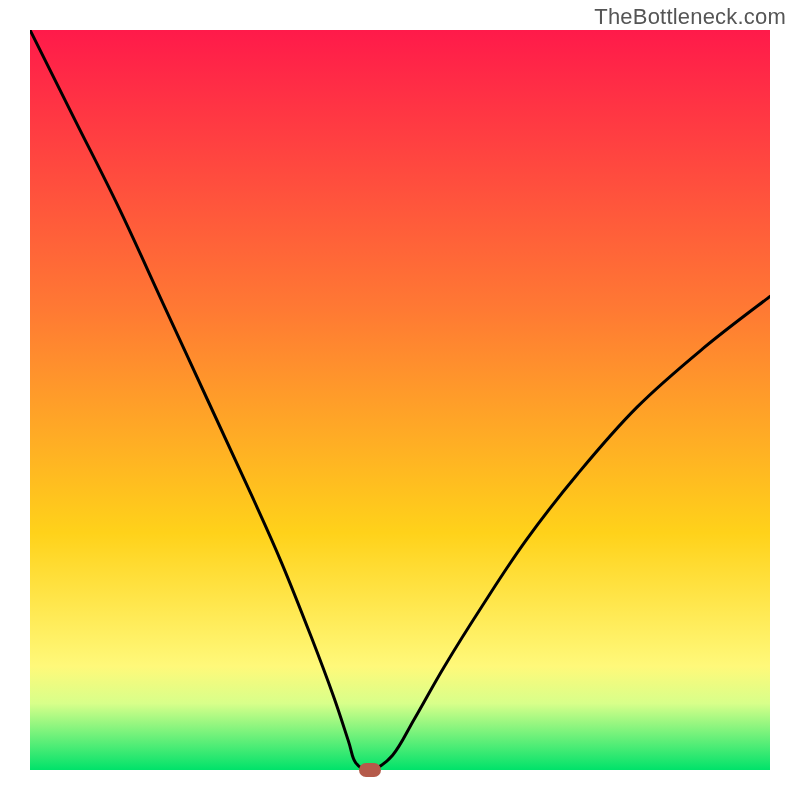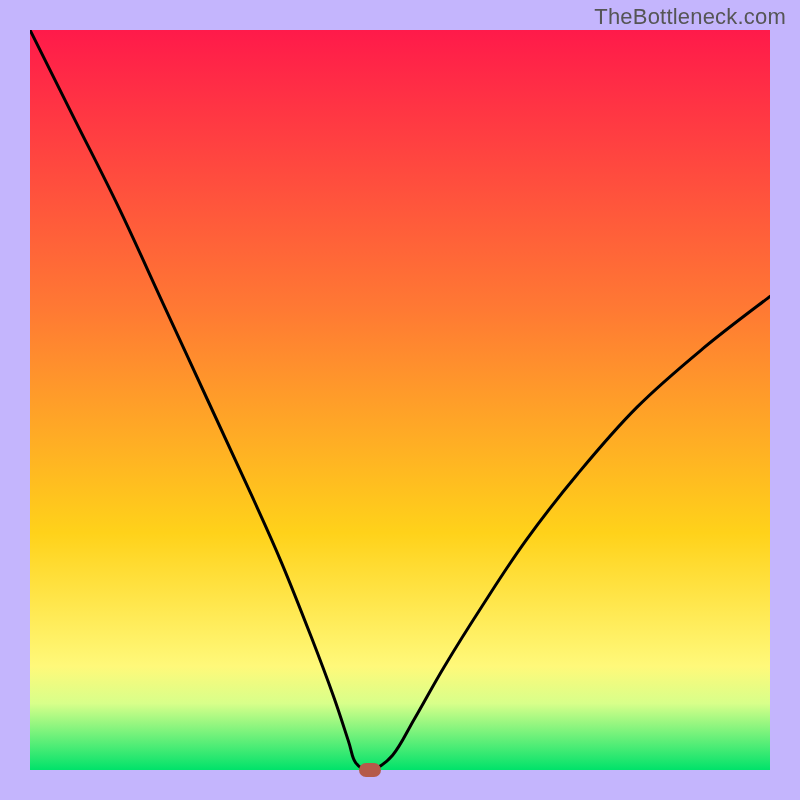--- a/index.html
+++ b/index.html
@@ -8,21 +8,21 @@
     width: 800px;
     height: 800px;
     overflow: hidden;
     background: #000;
     font-family: Arial, Helvetica, sans-serif;
   }
   .frame {
     position: relative;
     width: 800px;
     height: 800px;
-    background: #c4b5fd;
+    background: #ffffff;
   }
   .plot {
     position: absolute;
     background: linear-gradient(
       to bottom,
       var(--c-top) 0%,
       var(--c-mid1) 38%,
       var(--c-mid2) 68%,
       var(--c-mid3) 86%,
       var(--c-band) 91%,

